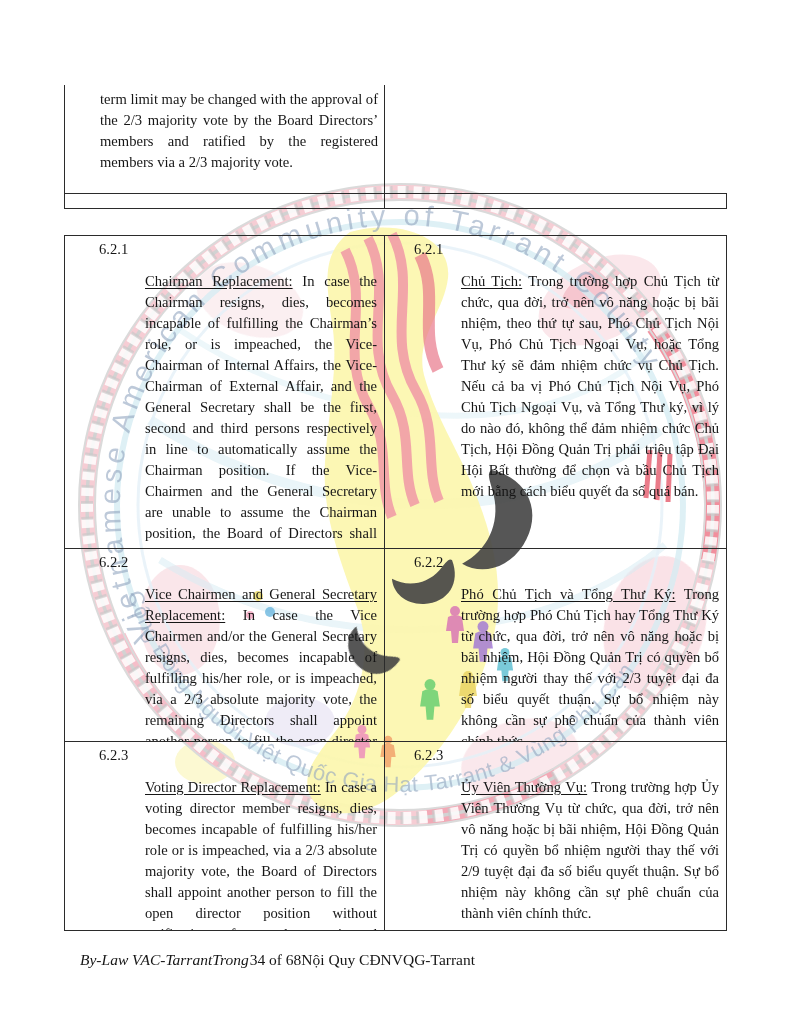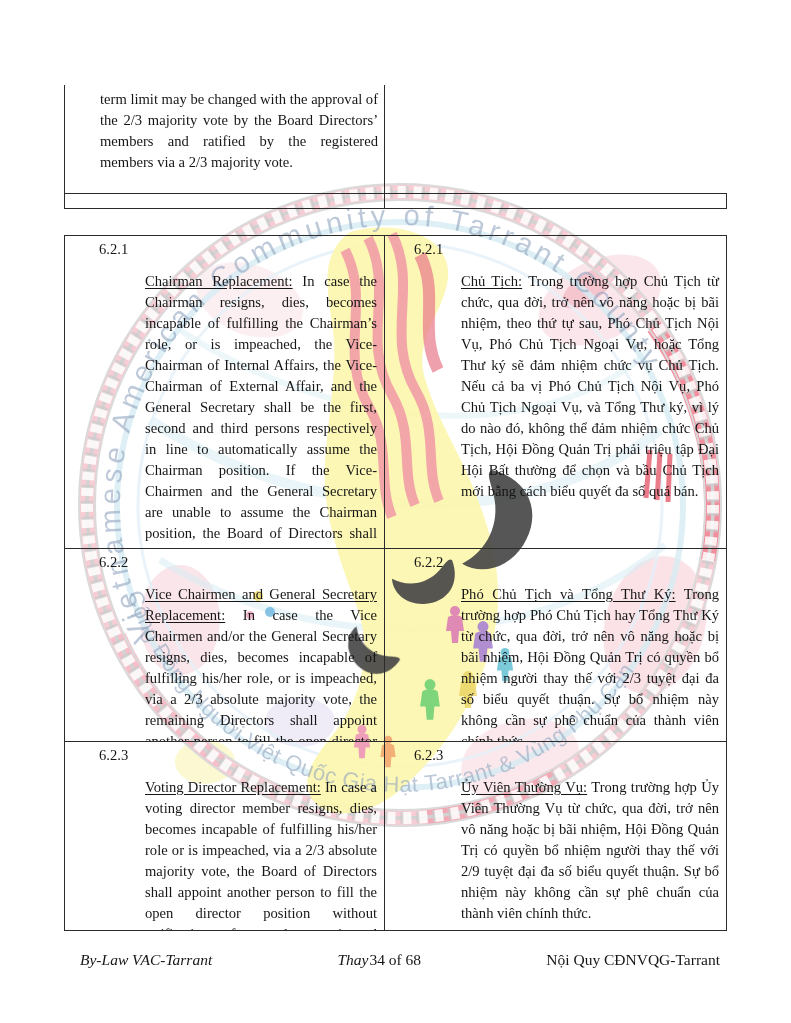--- a/index.html
+++ b/index.html
@@ -25,21 +25,21 @@
   .cont-text{padding:4px 6px 0 35px;}
   .hdr{padding:3px 6px 0 7px;white-space:nowrap;}
   .hdr .num{display:inline-block;width:28px;}
   .clause{display:flex;padding-top:3px;}
   .cell.left .cnum{flex:none;width:46px;margin-left:34px;}
   .cell.right .cnum{flex:none;width:47px;margin-left:29px;}
   .ctext{flex:1;padding-right:7px;margin-top:32px;}
   .u{text-decoration:underline;text-underline-offset:2px;}
   .footer{
     position:absolute;left:80px;top:951px;width:640px;z-index:1;
-    display:flex;justify-content:space-between;align-items:baseline;font-size:15.5px;
+    display:flex;justify-content:flex-start;align-items:baseline;font-size:15.5px;
   }
   .footer .it{font-style:italic;}
   .footer .pg-rest{margin-left:1px;}
   .ring-text{font-family:"Liberation Sans", sans-serif;}
 </style>
 </head>
 <body>
 
 <svg class="watermark" viewBox="0 0 791 1023" width="791" height="1023" aria-hidden="true">
   <g opacity="0.82">
@@ -209,15 +209,15 @@
         <span class="cnum">6.2.3</span>
         <p class="ctext just"><span class="u">Ủy Viên Thường Vụ:</span><span> Trong trường hợp Ủy Viên Thường Vụ từ chức, qua đời, trở nên vô năng hoặc bị bãi nhiệm, Hội Đồng Quản Trị có quyền bổ nhiệm người thay thế với 2/9 tuyệt đại đa số biểu quyết thuận.  Sự bổ nhiệm này không cần sự phê chuẩn của thành viên chính thức.</span></p>
       </div>
     </div>
   </div>
 
 </div>
 
 <div class="footer">
   <span class="it">By-Law VAC-Tarrant</span>
-  <span><span class="it">Thay</span><span class="pg-rest">34 of 68</span></span>
+  <span><span class="it">Trong</span><span class="pg-rest">34 of 68</span></span>
   <span>Nội Quy CĐNVQG-Tarrant</span>
 </div>
 
 </body></html>

